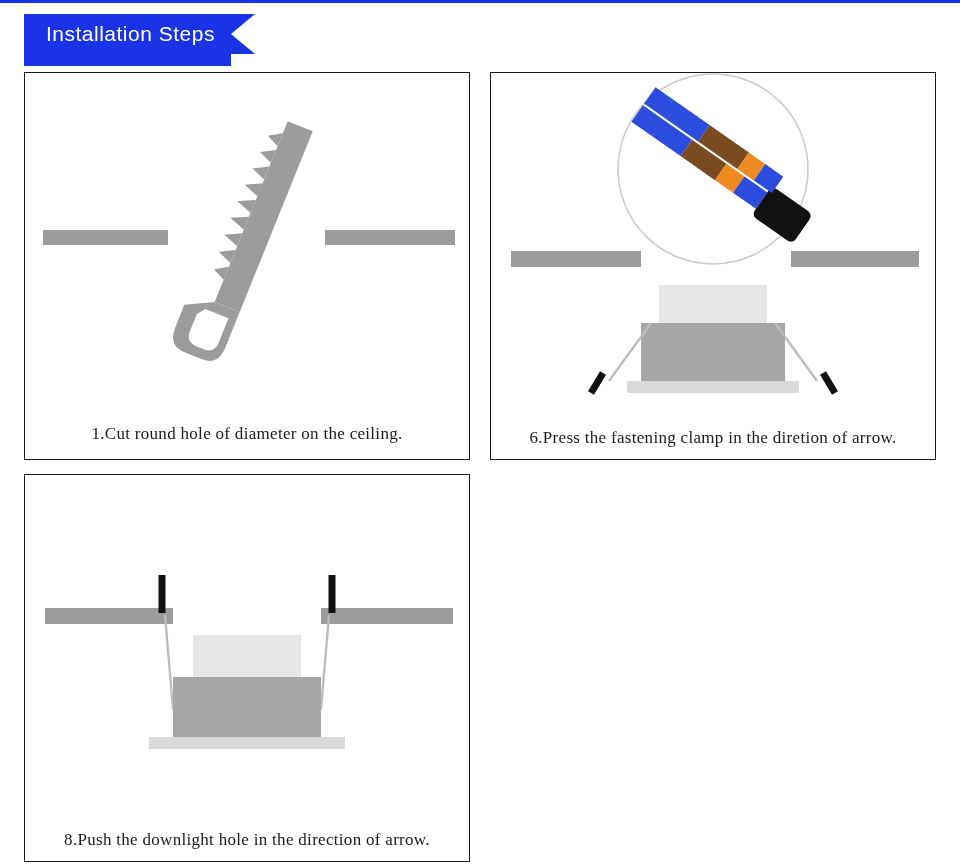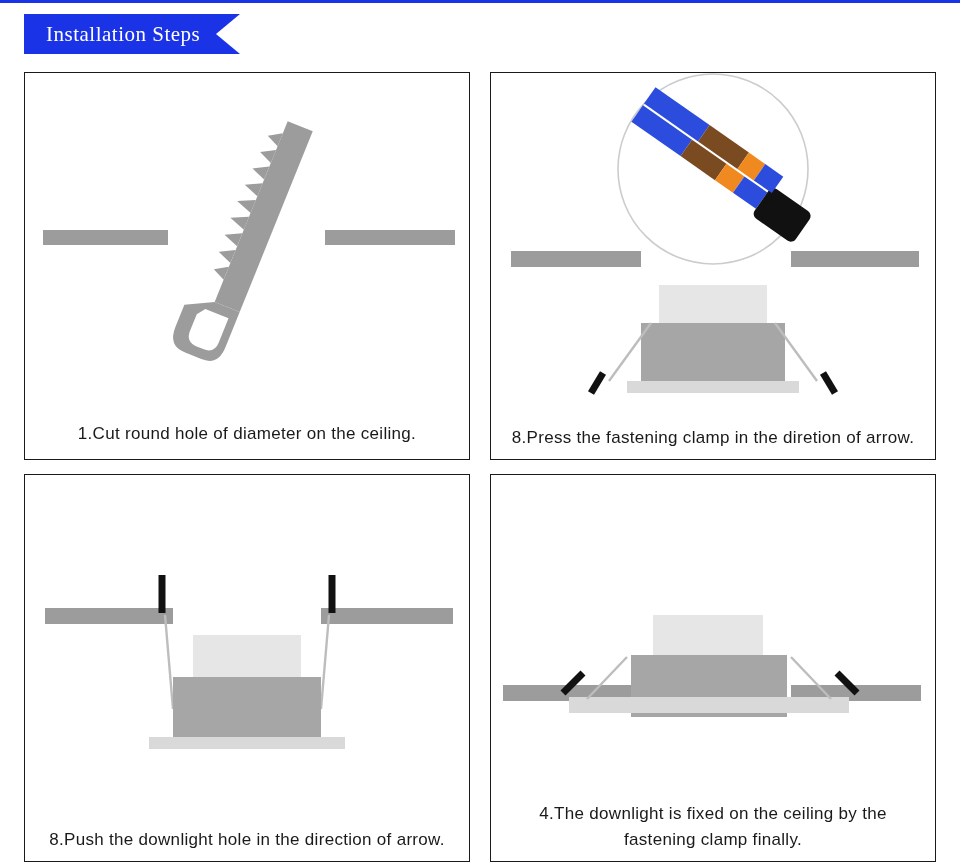--- a/index.html
+++ b/index.html
@@ -19,24 +19,23 @@
   
   .top-rule {
     position: absolute;
     left: 0; top: 0;
     width: 960px; height: 3px;
     background: #1a33e6;
   }
   .header {
     position: absolute;
     left: 24px; top: 14px;
-    height: 40px;
+    height: 52px;
     display: flex;
     align-items: stretch;
-    font-family: Liberation Serif, serif;
   }
   .header-tab {
     background: #1a33e6;
     color: #ffffff;
     font-size: 21px;
     line-height: 40px;
     padding: 0 16px 0 22px;
     letter-spacing: 0.5px;
     white-space: nowrap;
   }
@@ -52,20 +51,21 @@
     position: absolute;
     left: 24px;
     top: 72px;
     width: 912px;
     height: 780px;
     display: grid;
     grid-template-columns: 446px 446px;
     grid-template-rows: 388px 388px;
     column-gap: 20px;
     row-gap: 14px;
+    font-family: Liberation Serif, serif;
   }
   .panel {
     border: 1px solid #1a1a1a;
     background: #ffffff;
     position: relative;
     box-sizing: border-box;
     overflow: hidden;
   }
   .panel-art {
     position: absolute;
@@ -150,21 +150,21 @@
         <rect x="150" y="250" width="144" height="58" fill="#a6a6a6"></rect>
         <rect x="136" y="308" width="172" height="12" fill="#d9d9d9"></rect>
 
         <path d="M160,250 L118,308" stroke="#bdbdbd" stroke-width="2.4" fill="none"></path>
         <path d="M284,250 L326,308" stroke="#bdbdbd" stroke-width="2.4" fill="none"></path>
 
         <path d="M112,300 L100,320" stroke="#111111" stroke-width="7" fill="none"></path>
         <path d="M332,300 L344,320" stroke="#111111" stroke-width="7" fill="none"></path>
       </svg>
     </div>
-    <div class="panel-caption two-line">8.Press the fastening clamp in the diretion of arrow.</div>
+    <div class="panel-caption two-line">6.Press the fastening clamp in the diretion of arrow.</div>
   </div>
 
   <div class="panel">
     <div class="panel-art">
       <svg width="444" height="330" viewBox="0 0 444 330">
 
         <rect x="20" y="133" width="128" height="16" fill="#9c9c9c"></rect>
         <rect x="296" y="133" width="132" height="16" fill="#9c9c9c"></rect>
 
         <path d="M137,100 L137,138" stroke="#111111" stroke-width="7" fill="none"></path>
@@ -174,34 +174,14 @@
         <path d="M304,140 L296,234" stroke="#bdbdbd" stroke-width="2.4" fill="none"></path>
 
         <rect x="168" y="160" width="108" height="42" fill="#e6e6e6"></rect>
         <rect x="148" y="202" width="148" height="60" fill="#a6a6a6"></rect>
         <rect x="124" y="262" width="196" height="12" fill="#d9d9d9"></rect>
       </svg>
     </div>
     <div class="panel-caption two-line">8.Push the downlight hole in the direction of arrow.</div>
   </div>
 
-  <div class="panel">
-    <div class="panel-art">
-      <svg width="444" height="330" viewBox="0 0 444 330">
-
-        <rect x="12" y="210" width="128" height="16" fill="#9c9c9c"></rect>
-        <rect x="300" y="210" width="130" height="16" fill="#9c9c9c"></rect>
-
-        <rect x="162" y="140" width="110" height="40" fill="#e6e6e6"></rect>
-        <rect x="140" y="180" width="156" height="62" fill="#a6a6a6"></rect>
-        <rect x="78" y="222" width="280" height="16" fill="#d9d9d9"></rect>
-
-        <path d="M136,182 L96,224" stroke="#bdbdbd" stroke-width="2.4" fill="none"></path>
-        <path d="M300,182 L340,224" stroke="#bdbdbd" stroke-width="2.4" fill="none"></path>
-
-        <path d="M92,198 L72,218" stroke="#111111" stroke-width="7" fill="none"></path>
-        <path d="M346,198 L366,218" stroke="#111111" stroke-width="7" fill="none"></path>
-      </svg>
-    </div>
-    <div class="panel-caption two-line">4.The downlight is fixed on the ceiling by the fastening clamp finally.</div>
-  </div>
 
 </div>
 
 </body></html>

